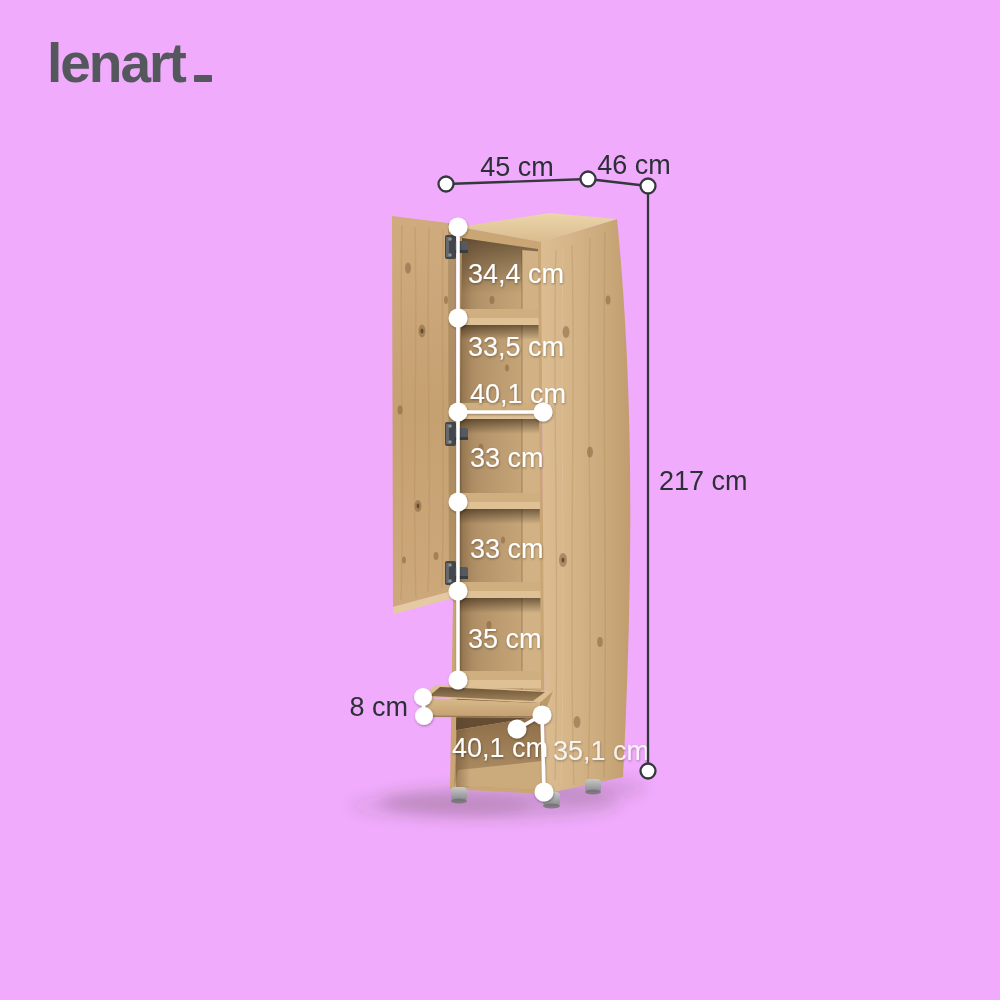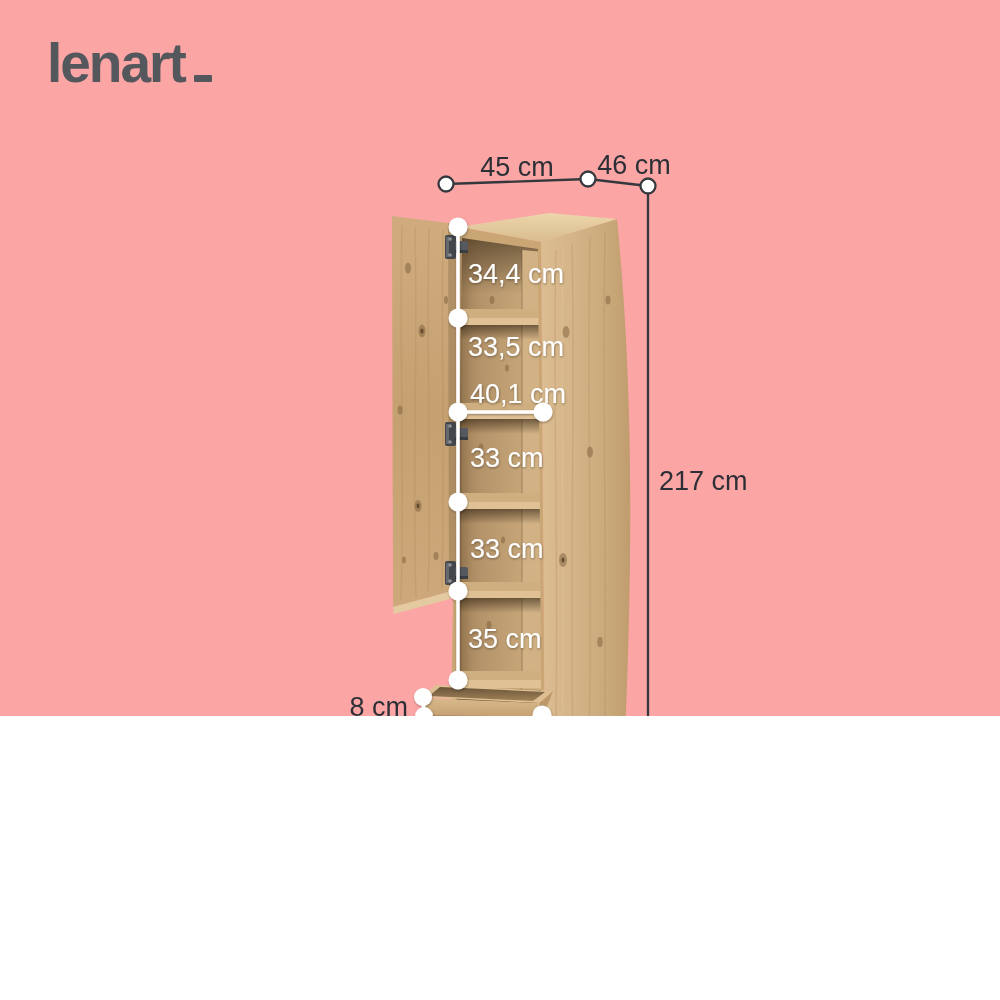--- a/index.html
+++ b/index.html
@@ -1,16 +1,16 @@
 <!DOCTYPE html>
 <html><head>
 <meta charset="utf-8">
 <style>
   html,body{margin:0;padding:0;background:#ffffff;}
-  .stage{position:relative;width:1000px;height:716px;background:#fca5a5;overflow:hidden;
+  .stage{position:relative;width:1000px;height:1000px;background:#f0abfc;overflow:hidden;
          font-family:"Liberation Sans", sans-serif;}
   .logo{position:absolute;left:47px;top:36px;color:#54575c;font-size:55px;font-weight:600;
         letter-spacing:-2px;line-height:1;}
   .logo-dash{display:inline-block;width:18px;height:7px;background:#54575c;margin-left:9px;
              border-radius:1px;}
   svg{position:absolute;left:0;top:0;}
   .dim-dark-label{fill:#2c3036;font-size:27px;font-weight:500;font-family:"Liberation Sans",sans-serif;}
   .dim-white-label{fill:#ffffff;font-size:27px;font-weight:500;font-family:"Liberation Sans",sans-serif;}
   .dark-line{stroke:#34383d;stroke-width:2.3;fill:none;}
   .dark-node{fill:#ffffff;stroke:#34383d;stroke-width:2.3;}

